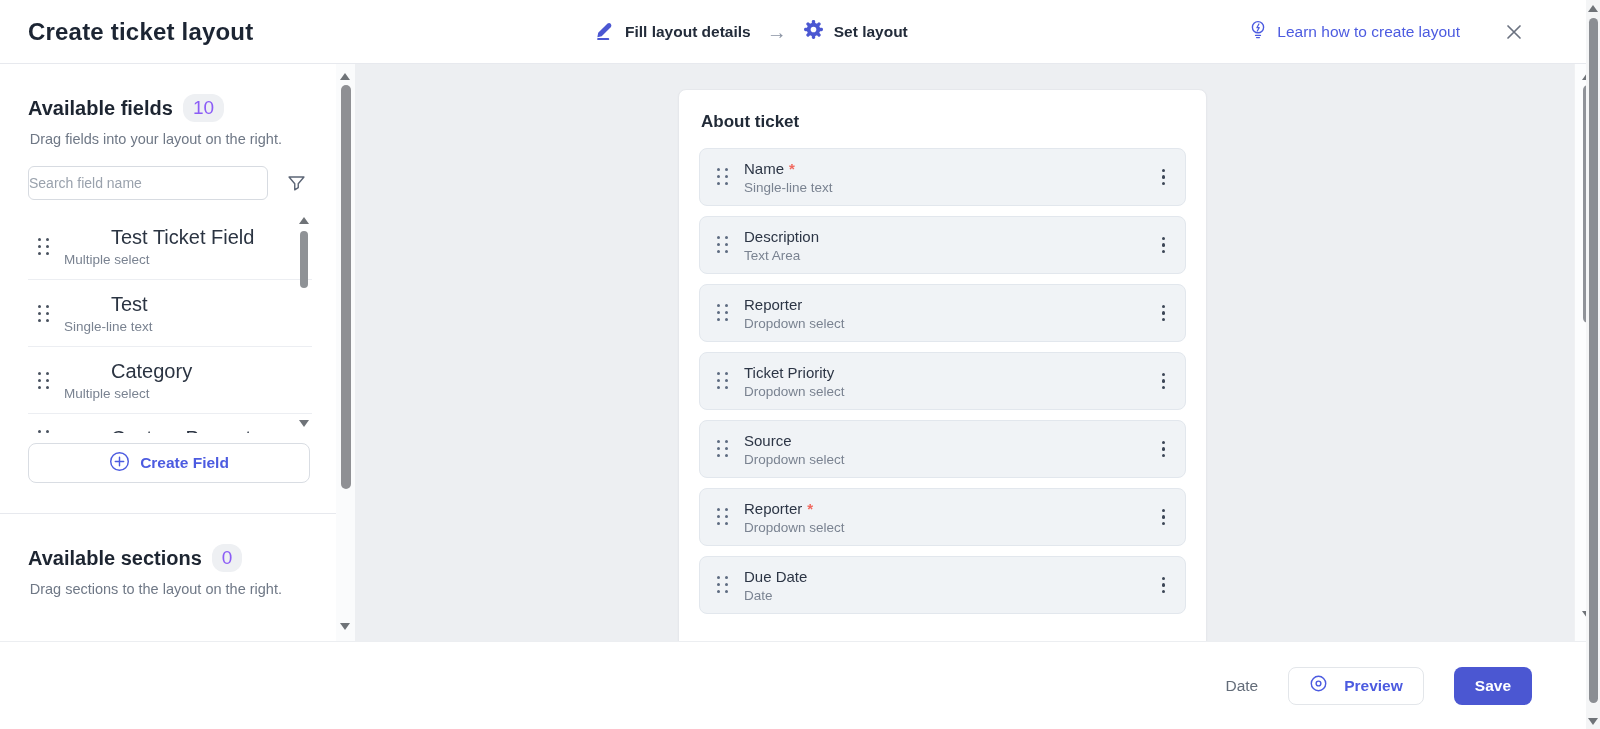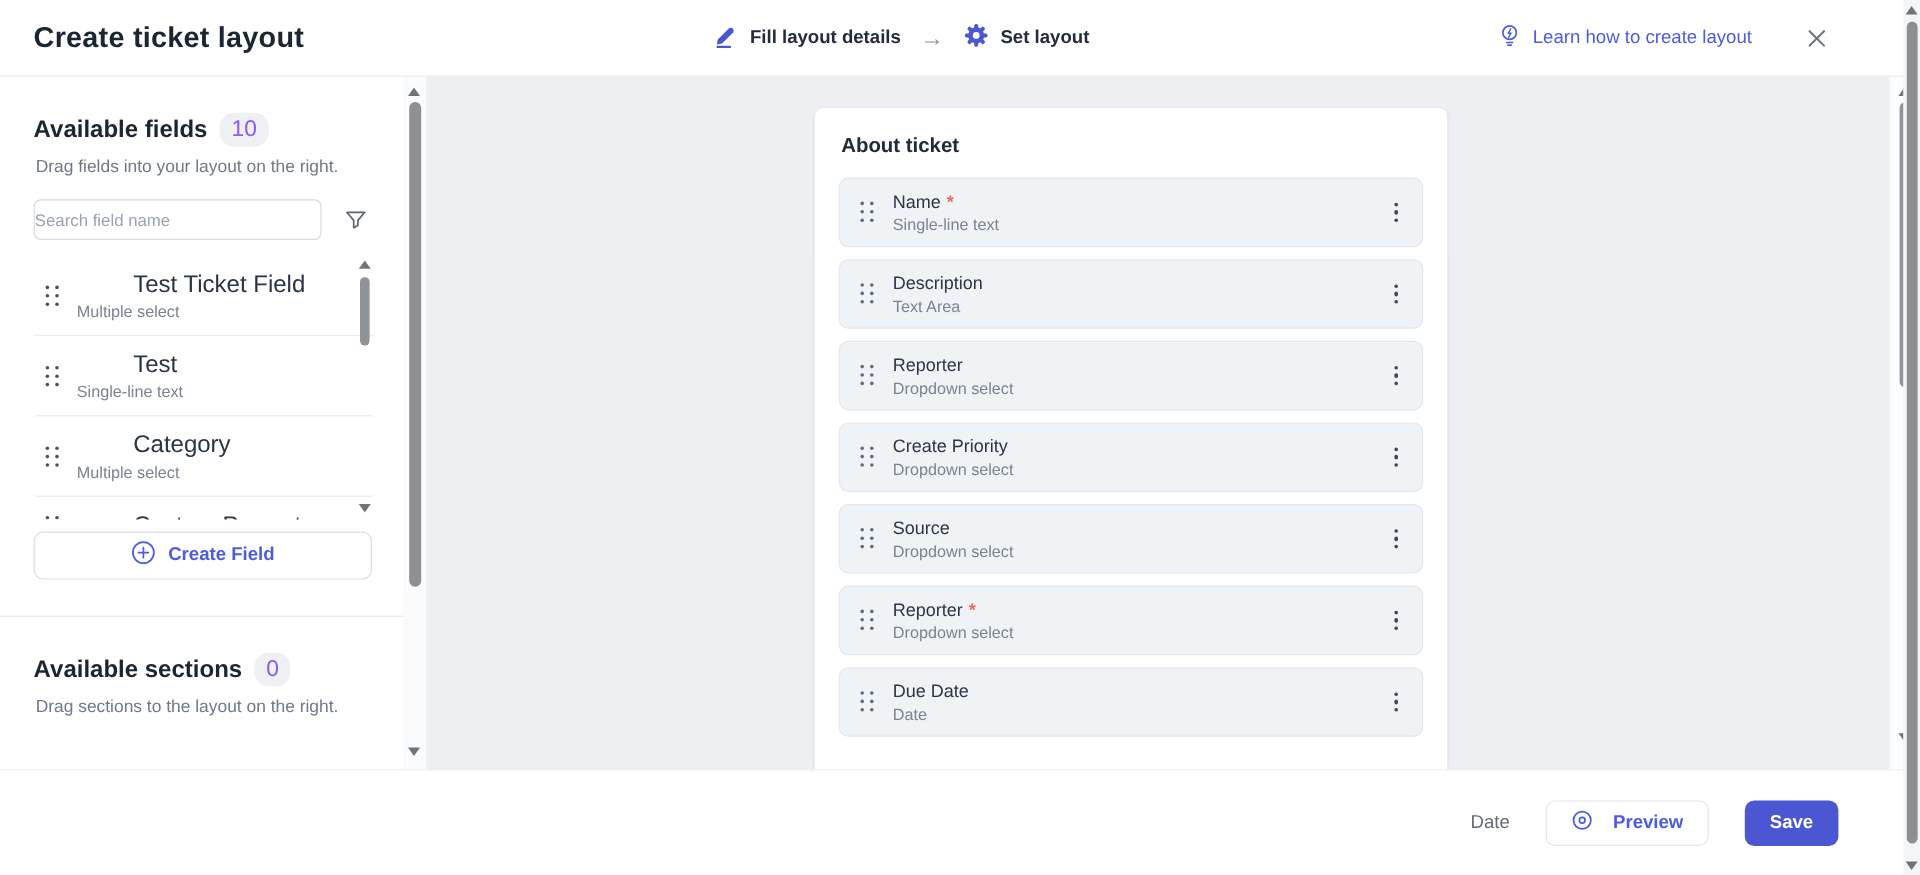--- a/index.html
+++ b/index.html
@@ -342,21 +342,21 @@
   <div class="c-row">
     <span class="drag-handle">
                 <i></i>
                 <i></i>
                 <i></i>
                 <i></i>
                 <i></i>
                 <i></i>
               </span>
     <span class="c-text">
-      <span class="c-name"><span class="nm">Create Priority</span></span>
+      <span class="c-name"><span class="nm">Ticket Priority</span></span>
       <span class="c-type">Dropdown select</span>
     </span>
     <span class="kebab">
                 <i></i>
                 <i></i>
                 <i></i>
               </span>
   </div>
 
   <div class="c-row">

